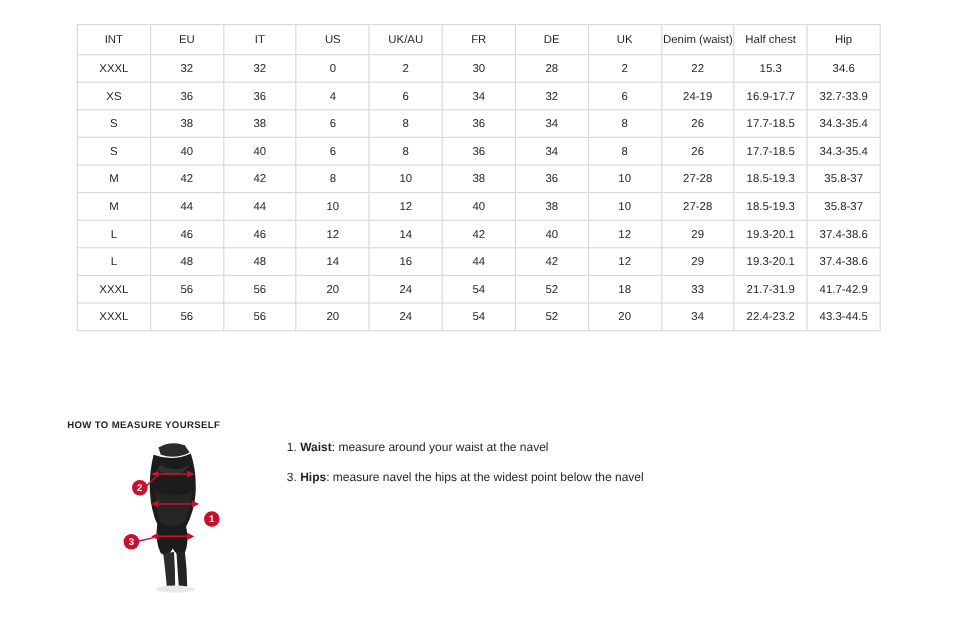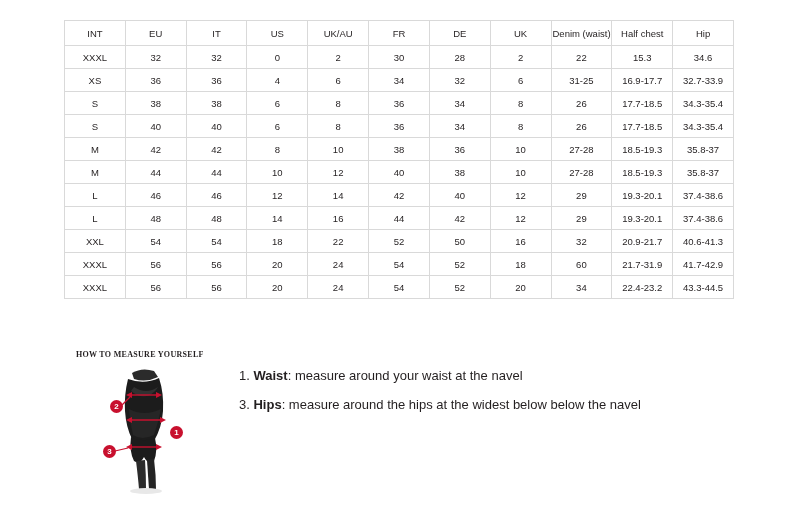--- a/index.html
+++ b/index.html
@@ -45,27 +45,26 @@
     white-space: nowrap;
     overflow: hidden;
   }
   table.size-table thead td {
     height: 24px;
   }
 
   
   .measure-title {
     position: absolute;
-    left: 76px;
+    left: 56px;
     top: 350px;
     font-size: 8px;
     font-weight: bold;
     letter-spacing: 0.3px;
     color: #231f20;
-    font-family: Liberation Serif, serif;
   }
   .measure-block {
     position: absolute;
     left: 64px;
     top: 365px;
     width: 670px;
     height: 130px;
   }
 
   .figure {
@@ -76,21 +75,21 @@
     height: 130px;
   }
 
   .notes {
     position: absolute;
     left: 175px;
     top: 3px;
     width: 480px;
   }
   .note {
-    font-size: 13px;
+    font-size: 10px;
     line-height: 1.2;
     color: #231f20;
     margin-bottom: 13px;
   }
   .note b {
     font-weight: bold;
   }
 
   .callout {
     position: absolute;
@@ -146,21 +145,21 @@
         </tr>
         <tr>
           <td>XS</td>
           <td>36</td>
           <td>36</td>
           <td>4</td>
           <td>6</td>
           <td>34</td>
           <td>32</td>
           <td>6</td>
-          <td>31-25</td>
+          <td>24-19</td>
           <td>16.9-17.7</td>
           <td>32.7-33.9</td>
         </tr>
         <tr>
           <td>S</td>
           <td>38</td>
           <td>38</td>
           <td>6</td>
           <td>8</td>
           <td>36</td>
@@ -229,42 +228,29 @@
           <td>14</td>
           <td>16</td>
           <td>44</td>
           <td>42</td>
           <td>12</td>
           <td>29</td>
           <td>19.3-20.1</td>
           <td>37.4-38.6</td>
         </tr>
         <tr>
-          <td>XXL</td>
-          <td>54</td>
-          <td>54</td>
-          <td>18</td>
-          <td>22</td>
-          <td>52</td>
-          <td>50</td>
-          <td>16</td>
-          <td>32</td>
-          <td>20.9-21.7</td>
-          <td>40.6-41.3</td>
-        </tr>
-        <tr>
           <td>XXXL</td>
           <td>56</td>
           <td>56</td>
           <td>20</td>
           <td>24</td>
           <td>54</td>
           <td>52</td>
           <td>18</td>
-          <td>60</td>
+          <td>33</td>
           <td>21.7-31.9</td>
           <td>41.7-42.9</td>
         </tr>
         <tr>
           <td>XXXL</td>
           <td>56</td>
           <td>56</td>
           <td>20</td>
           <td>24</td>
           <td>54</td>
@@ -340,19 +326,19 @@
       <div class="callout callout-3">3</div>
     </div>
 
     <div class="notes">
       <div class="note">
         <span>1.</span>
         <b>Waist</b><span>: measure around your waist at the navel</span>
       </div>
       <div class="note">
         <span>3.</span>
-        <b>Hips</b><span>: measure around the hips at the widest below below the navel</span>
+        <b>Hips</b><span>: measure navel the hips at the widest point below the navel</span>
       </div>
     </div>
 
   </div>
 
 </div>
 
 </body></html>

